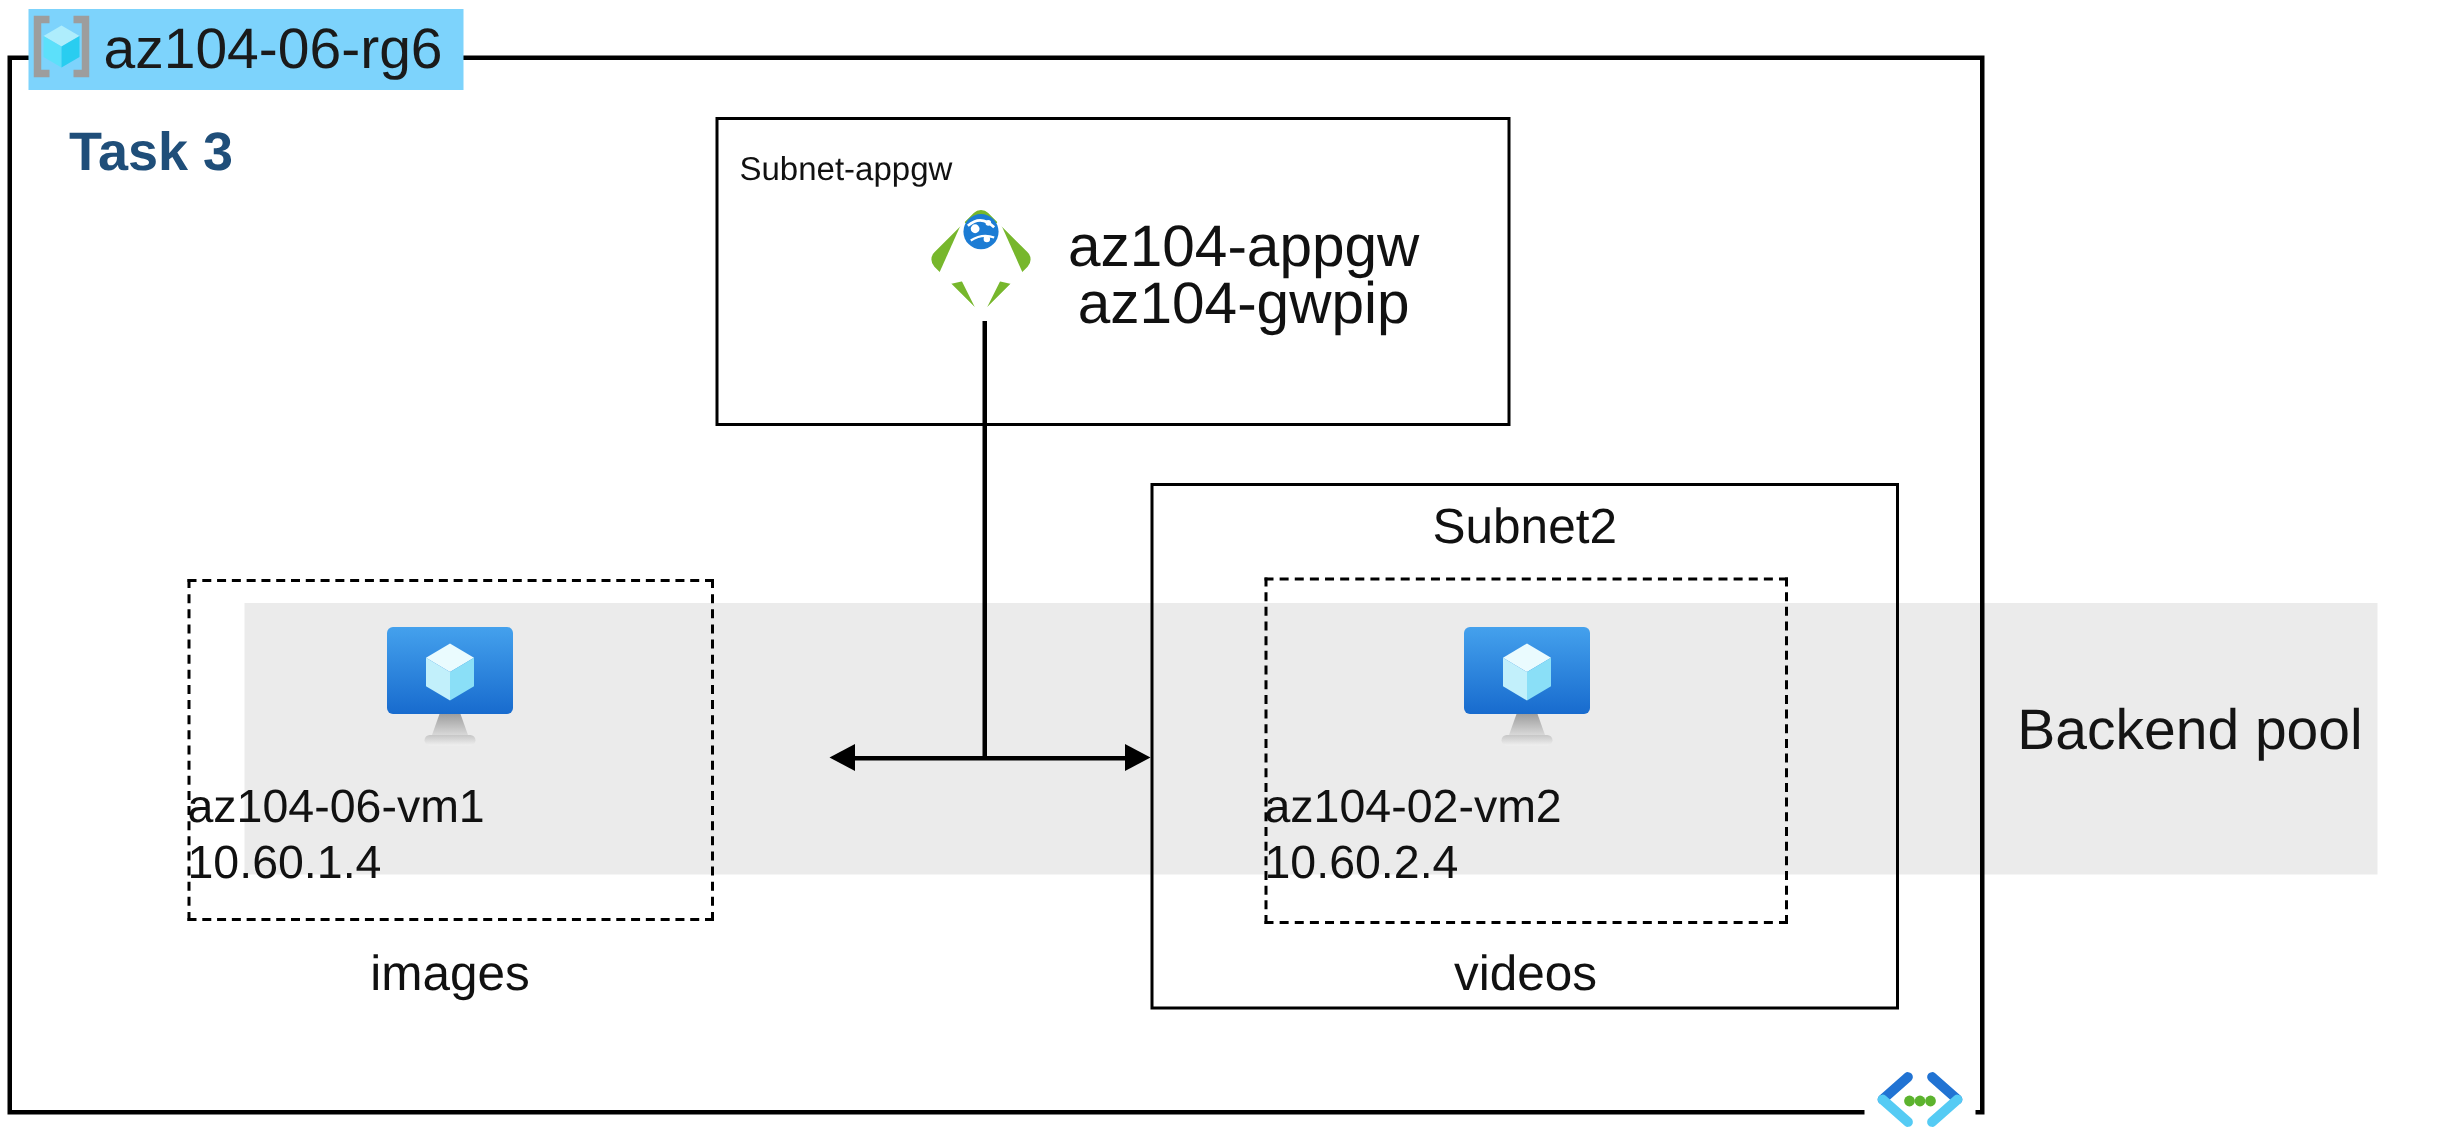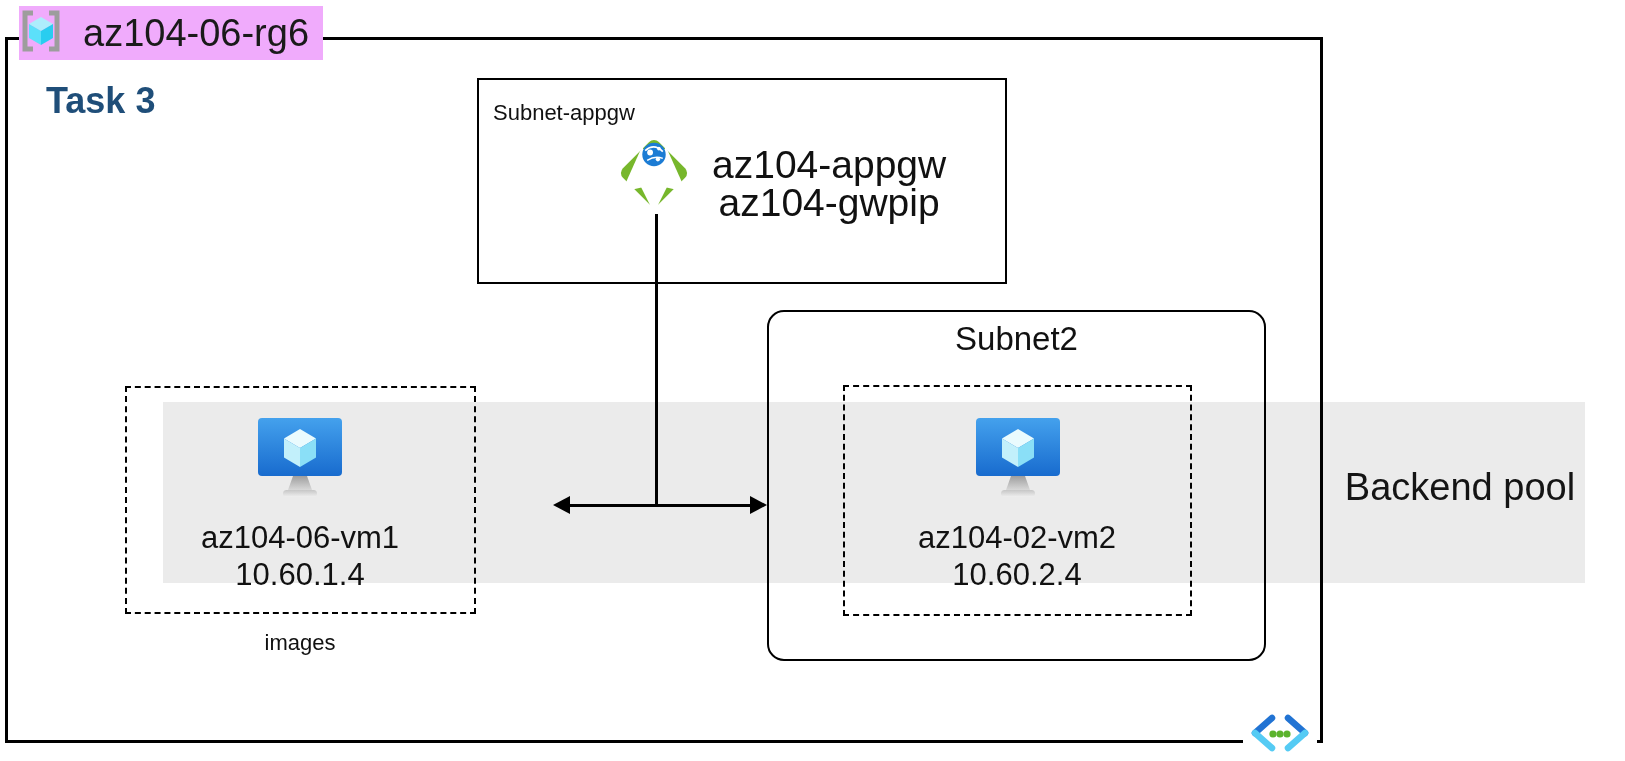--- a/index.html
+++ b/index.html
@@ -1,21 +1,21 @@
 <!DOCTYPE html>
 <html><head>
 <meta charset="utf-8">
 <style>
   html,body{margin:0;padding:0;background:#fff;}
   body{font-family:"Liberation Sans","DejaVu Sans",sans-serif;color:#111;}
   .canvas{position:relative;width:1625px;height:761px;background:#fff;overflow:hidden;}
 
   
   .rg-box{position:absolute;left:5px;top:37px;width:1312px;height:700px;border:3px solid #000;background:transparent;z-index:2;}
-  .rg-label{position:absolute;left:19px;top:6px;height:54px;display:flex;align-items:center;gap:20px;background:#f0abfc;padding:0 14px 0 0;z-index:10;}
+  .rg-label{position:absolute;left:19px;top:6px;height:54px;display:flex;align-items:center;gap:6px;background:#7dd3fc;padding:0 14px 0 0;z-index:10;}
   .rg-label .title{font-size:38px;color:#1a1a1a;white-space:nowrap;}
 
   .task{position:absolute;left:46px;top:80px;font-size:36px;font-weight:bold;color:#1F4E79;z-index:5;}
 
   
   .appgw-box{position:absolute;left:477px;top:78px;width:526px;height:202px;border:2.5px solid #000;background:#fff;z-index:3;}
   .appgw-title{position:absolute;left:14px;top:20px;font-size:22px;}
   .appgw-icon{position:absolute;left:613px;top:132px;z-index:4;}
   .appgw-names{position:absolute;left:712px;top:146px;font-size:39px;line-height:38px;z-index:4;text-align:center;}
 
@@ -25,36 +25,36 @@
   .arrow-left{position:absolute;left:553px;top:496px;width:0;height:0;border-top:9px solid transparent;border-bottom:9px solid transparent;border-right:17px solid #000;z-index:6;}
   .arrow-right{position:absolute;left:750px;top:496px;width:0;height:0;border-top:9px solid transparent;border-bottom:9px solid transparent;border-left:17px solid #000;z-index:6;}
 
   
   .band{position:absolute;left:163px;top:402px;width:1422px;height:181px;background:#EBEBEB;z-index:1;}
   .band-label{position:absolute;left:1335px;top:466px;width:250px;text-align:center;font-size:38px;color:#141414;z-index:2;}
 
   
   .subnet-box{position:absolute;border:2.5px solid #000;background:transparent;z-index:3;}
   .subnet1{left:48px;top:330px;width:497px;height:345px;}
-  .subnet2{left:767px;top:310px;width:495px;height:347px;border-radius:17px;}
+  .subnet2{left:767px;top:322px;width:495px;height:347px;}
   .subnet-title{position:absolute;left:0;top:8px;width:100%;text-align:center;font-size:33px;}
 
   .dashed{position:absolute;border:2.5px dashed #000;background:transparent;z-index:3;}
   .dashed1{left:125px;top:386px;width:347px;height:224px;}
   .dashed2{left:843px;top:385px;width:345px;height:227px;}
 
   .vm-icon{position:absolute;z-index:4;}
   .vm1-icon{left:256px;top:416px;}
   .vm2-icon{left:974px;top:416px;}
 
-  .vm-text{position:absolute;font-size:31px;line-height:37px;text-align:center;z-index:4;}
+  .vm-text{position:absolute;font-size:31px;line-height:37px;z-index:4;}
   .vm1-text{left:125px;top:519px;width:350px;}
   .vm2-text{left:843px;top:519px;width:348px;}
 
-  .storage-label{position:absolute;font-size:22px;text-align:center;z-index:4;}
+  .storage-label{position:absolute;font-size:33px;text-align:center;z-index:4;}
   .images{left:125px;top:630px;width:350px;}
   .videos{left:843px;top:630px;width:348px;}
 
   
   .vnet-wrap{position:absolute;left:1243px;top:710px;width:74px;height:46px;background:#fff;display:flex;align-items:center;justify-content:center;z-index:8;}
 </style>
 </head>
 <body>
 
 <div class="canvas">
@@ -159,20 +159,21 @@
       <polygon points="60,22.5 44,32 44,51 60,41.5" fill="#8ADFF7"></polygon>
       <polygon points="37,60 51,60 56,74 32,74" fill="url(#vmstand)"></polygon>
       <rect x="27" y="74" width="34" height="7" rx="3.5" fill="url(#vmbase)"></rect>
     </svg>
   </span>
 
   <div class="vm-text vm2-text">
     <div>az104-02-vm2</div>
     <div>10.60.2.4</div>
   </div>
+  <div class="storage-label videos">videos</div>
 
   <div class="vnet-wrap">
     <svg width="66" height="42" viewBox="0 0 66 42">
       <path d="M25 6 L8 21" stroke="#2173D3" stroke-width="6.5" stroke-linecap="round" fill="none"></path>
       <path d="M8 21 L25 36" stroke="#55CBF4" stroke-width="6.5" stroke-linecap="round" fill="none"></path>
       <path d="M41 6 L58 21" stroke="#2173D3" stroke-width="6.5" stroke-linecap="round" fill="none"></path>
       <path d="M58 21 L41 36" stroke="#55CBF4" stroke-width="6.5" stroke-linecap="round" fill="none"></path>
       <circle cx="26" cy="22" r="3.6" fill="#5CB32E"></circle>
       <circle cx="33" cy="22" r="3.6" fill="#5CB32E"></circle>
       <circle cx="40" cy="22" r="3.6" fill="#5CB32E"></circle>

